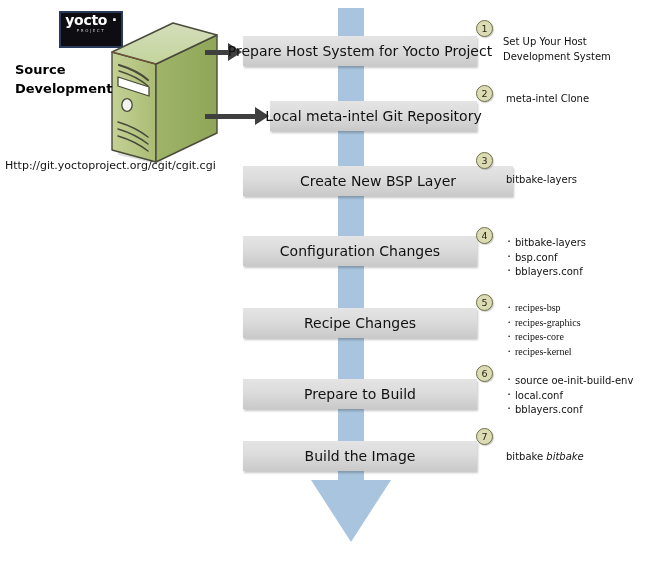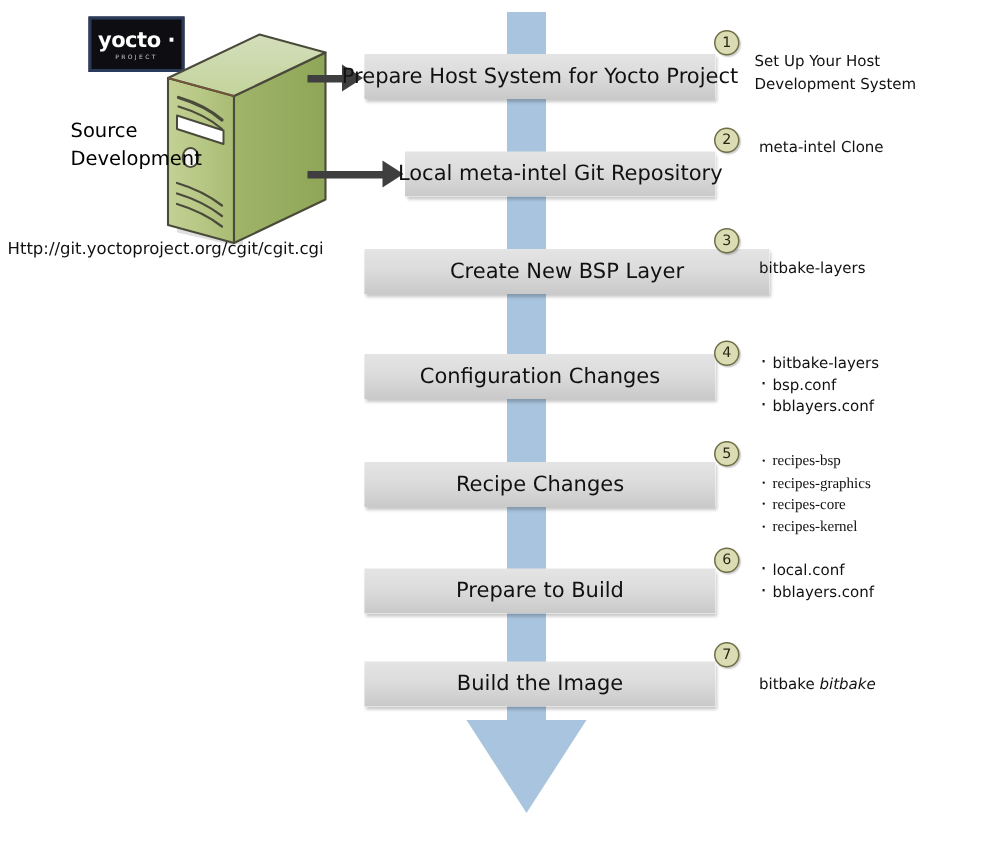--- a/index.html
+++ b/index.html
@@ -42,21 +42,20 @@
     left: 59px;
     top: 11px;
     width: 64px;
     height: 37px;
     background: #0d0d12;
     border: 2px solid #2a3a5a;
     box-sizing: border-box;
     display: flex;
     flex-direction: column;
     align-items: center;
-    justify-content: center;
     line-height: 1;
   }
   #yocto-logo .ylg-main {
     color: #ffffff;
     font-size: 14px;
     font-weight: bold;
     letter-spacing: -0.3px;
   }
   #yocto-logo .ylg-sub {
     color: #cfcfcf;
@@ -71,27 +70,26 @@
     left: 96px;
     top: 18px;
     width: 130px;
     height: 145px;
   }
 
   
   #source-repositories-label {
     position: absolute;
     left: 15px;
-    top: 78px;
+    top: 60px;
     width: 100px;
     font-size: 13px;
-    font-weight: normal;
+    font-weight: bold;
     line-height: 19px;
     color: #000000;
-    margin-left: 32px;
   }
 
   
   #repo-url {
     position: absolute;
     left: 5px;
     top: 159px;
     font-size: 11px;
     color: #111111;
     white-space: nowrap;
@@ -277,20 +275,21 @@
   <ul>
     <li>recipes-bsp</li>
     <li>recipes-graphics</li>
     <li>recipes-core</li>
     <li>recipes-kernel</li>
   </ul>
 </div>
 
 <div class="annotation" style="left:506px; top:374px;">
   <ul>
+    <li>source oe-init-build-env</li>
     <li>local.conf</li>
     <li>bblayers.conf</li>
   </ul>
 </div>
 
 <div class="annotation" style="left:506px; top:450px;">
   <div><span>bitbake </span><span class="italic-term">bitbake</span></div>
 </div>
 
 </body></html>

